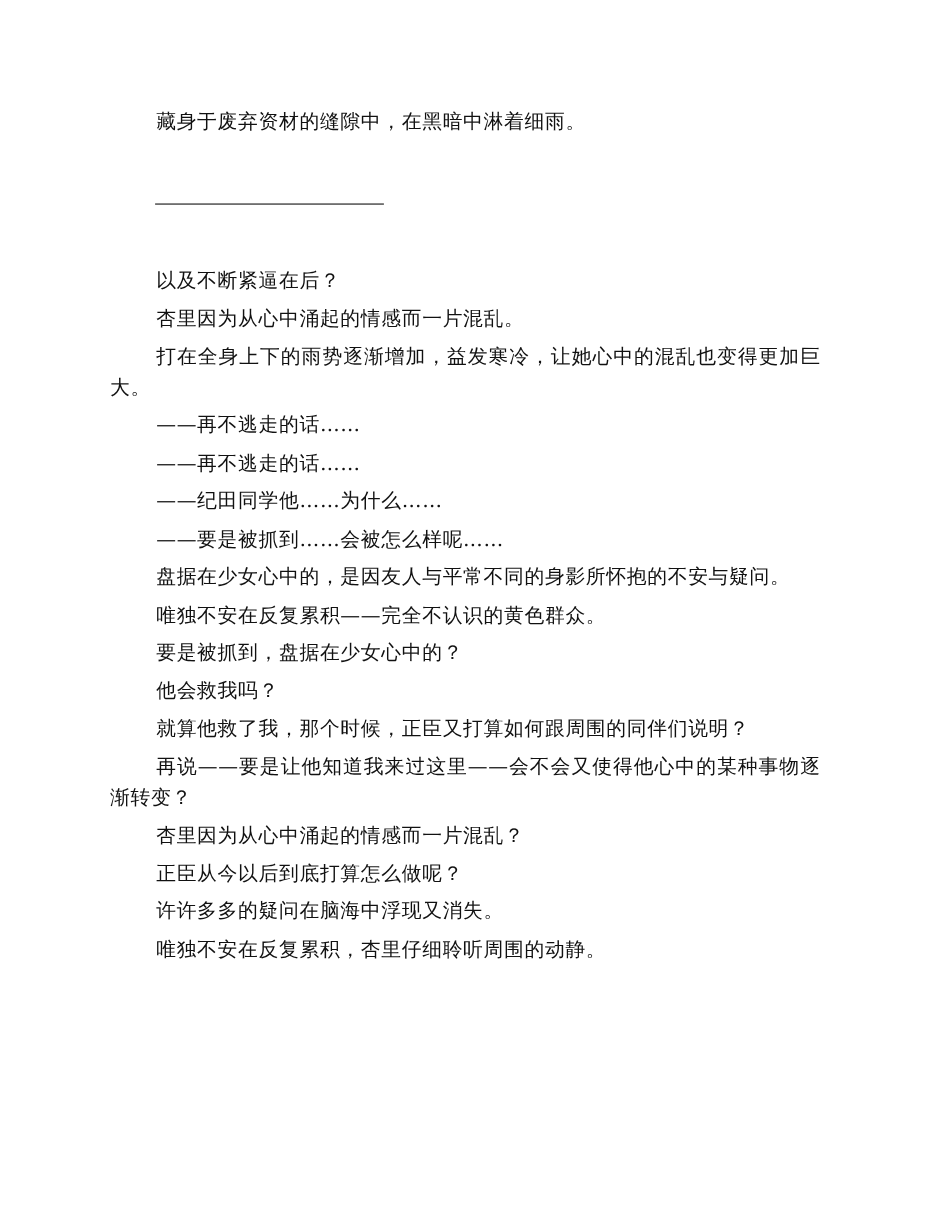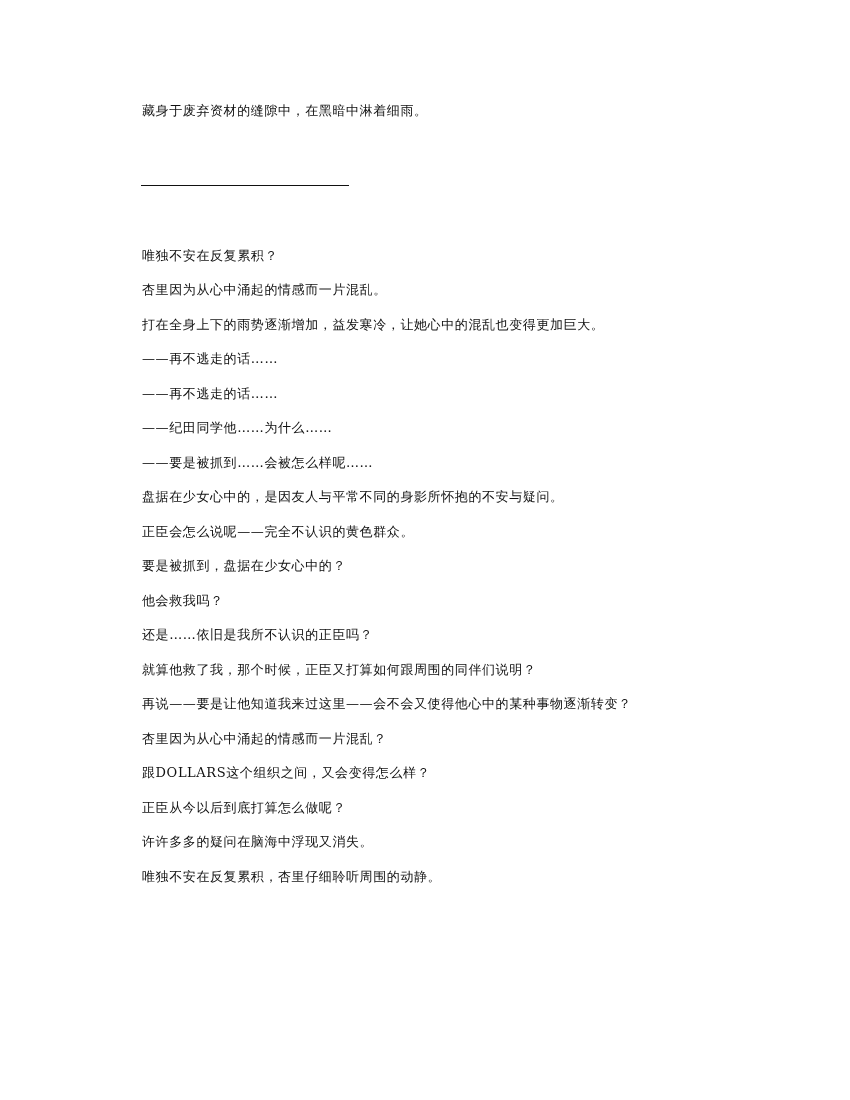--- a/index.html
+++ b/index.html
@@ -15,21 +15,21 @@
       font-family: "DejaVu Serif", "Liberation Serif", serif;
       color: #111111;
     }
     .page {
       position: absolute;
       left: 100px;
       top: 97px;
       width: 646px;
     }
     .para {
-      font-size: 13px;
+      font-size: 18px;
       line-height: 28px;
       text-indent: 42px;
       margin: 0 0 6.5px 0;
       letter-spacing: 0.6px;
       text-align: justify;
       word-break: break-all;
     }
     .separator {
       margin: 0;
       height: 0;
@@ -54,32 +54,30 @@
 <body>
 
 <div class="page">
   <p class="para">藏身于废弃资材的缝隙中，在黑暗中淋着细雨。</p>
 
   <div class="sep-wrap">
     <hr class="separator">
   </div>
   <div class="gap-after-sep"></div>
 
-  <p class="para">唯独不安在反复累积？</p>
+  <p class="para">以及不断紧逼在后？</p>
   <p class="para">杏里因为从心中涌起的情感而一片混乱。</p>
   <p class="para">打在全身上下的雨势逐渐增加，益发寒冷，让她心中的混乱也变得更加巨大。</p>
   <p class="para">——再不逃走的话……</p>
   <p class="para">——再不逃走的话……</p>
   <p class="para">——纪田同学他……为什么……</p>
   <p class="para">——要是被抓到……会被怎么样呢……</p>
   <p class="para">盘据在少女心中的，是因友人与平常不同的身影所怀抱的不安与疑问。</p>
-  <p class="para">正臣会怎么说呢——完全不认识的黄色群众。</p>
+  <p class="para">唯独不安在反复累积——完全不认识的黄色群众。</p>
   <p class="para">要是被抓到，盘据在少女心中的？</p>
   <p class="para">他会救我吗？</p>
-  <p class="para">还是……依旧是我所不认识的正臣吗？</p>
   <p class="para">就算他救了我，那个时候，正臣又打算如何跟周围的同伴们说明？</p>
   <p class="para">再说——要是让他知道我来过这里——会不会又使得他心中的某种事物逐渐转变？</p>
   <p class="para">杏里因为从心中涌起的情感而一片混乱？</p>
-  <p class="para">跟DOLLARS这个组织之间，又会变得怎么样？</p>
   <p class="para">正臣从今以后到底打算怎么做呢？</p>
   <p class="para">许许多多的疑问在脑海中浮现又消失。</p>
   <p class="para">唯独不安在反复累积，杏里仔细聆听周围的动静。</p>
 </div>
 
 </body></html>

